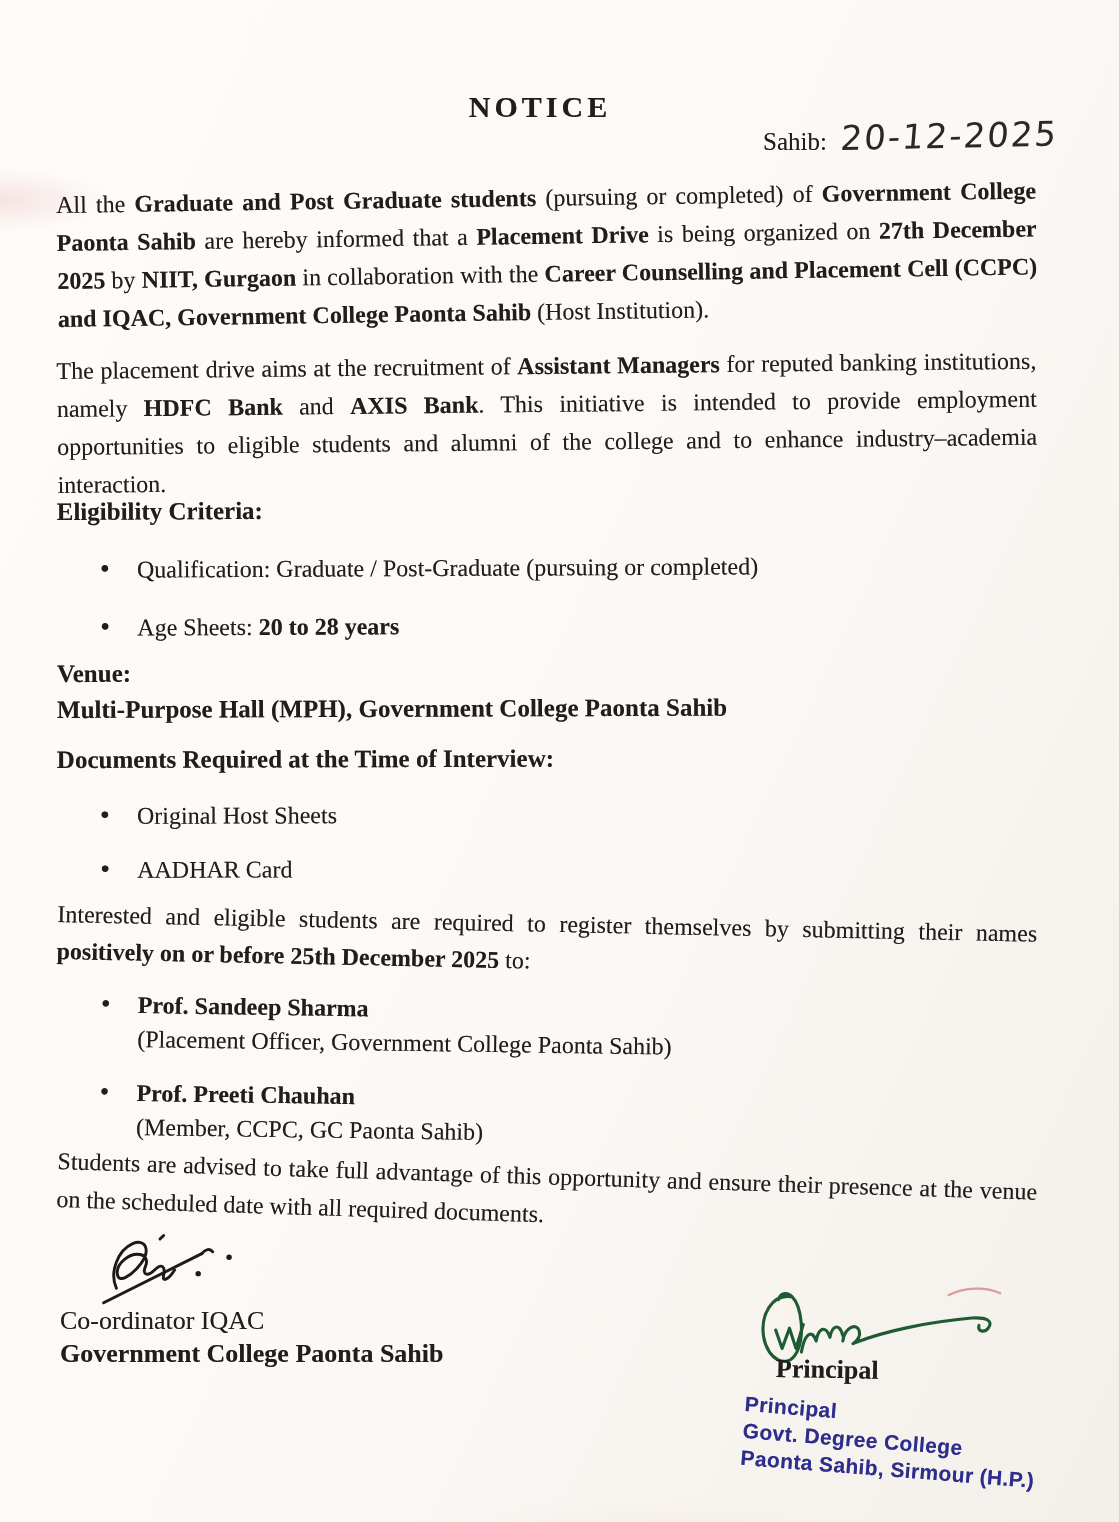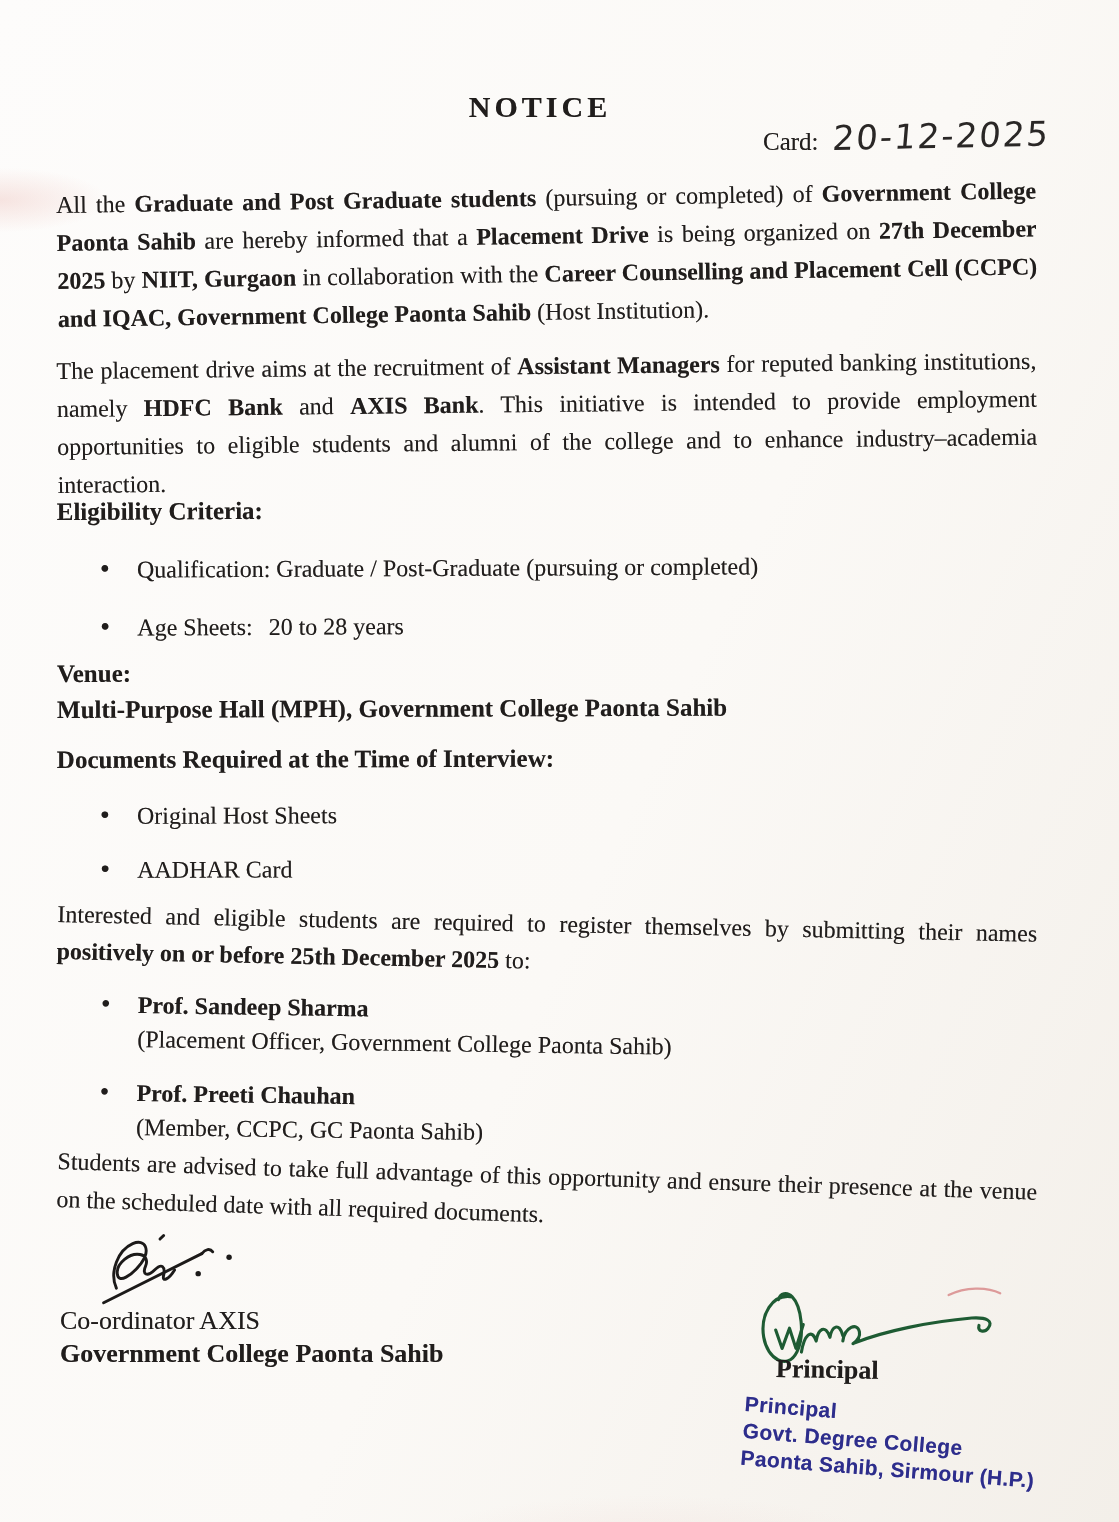--- a/index.html
+++ b/index.html
@@ -58,33 +58,33 @@
   svg{display:block;}
 </style>
 </head>
 <body>
 
 <div class="page">
 
   <div class="blk title ink">NOTICE</div>
 
   <div class="blk date-row">
-    <span class="date-label ink">Card:</span>
+    <span class="date-label ink">Sahib:</span>
     <span class="date-value">20-12-2025</span>
   </div>
 
   <div class="blk para p1 ink"><span>All the </span><span style="font-weight: bold;">Graduate and Post Graduate students</span><span> (pursuing or completed) of </span><span style="font-weight: bold;">Government College Paonta Sahib</span><span> are hereby informed that a </span><span style="font-weight: bold;">Placement Drive</span><span> is being organized on </span><span style="font-weight: bold;">27th December 2025</span><span> by </span><span style="font-weight: bold;">NIIT, Gurgaon</span><span> in collaboration with the </span><span style="font-weight: bold;">Career Counselling and Placement Cell (CCPC) and IQAC, Government College Paonta Sahib</span><span> (Host Institution).</span></div>
 
   <div class="blk para p2 ink"><span>The placement drive aims at the recruitment of </span><span style="font-weight: bold;">Assistant Managers</span><span> for reputed banking institutions, namely </span><span style="font-weight: bold;">HDFC Bank</span><span> and </span><span style="font-weight: bold;">AXIS Bank</span><span>. This initiative is intended to provide employment opportunities to eligible students and alumni of the college and to enhance industry–academia interaction.</span></div>
 
   <div class="blk section elig">
     <div class="sec-heading ink">Eligibility Criteria:</div>
     <ul class="blist">
       <li class="ink"><span>Qualification: Graduate / Post-Graduate (pursuing or completed)</span></li>
-      <li class="ink"><span>Age Sheets: </span><span style="font-weight: normal; margin-left: 10px;">20 to 28 years</span></li>
+      <li class="ink"><span>Age Sheets: </span><span style="font-weight: bold;">20 to 28 years</span></li>
     </ul>
   </div>
 
   <div class="blk section venue">
     <div class="sec-heading ink">Venue:</div>
     <div class="venue-line ink">Multi-Purpose Hall (MPH), Government College Paonta Sahib</div>
   </div>
 
   <div class="blk section docs">
     <div class="sec-heading ink">Documents Required at the Time of Interview:</div>
@@ -117,21 +117,21 @@
       <path d="M12,80 L120,26"></path>
       <path d="M120,26 C124,21 129,20 132,24"></path>
       <path d="M74,10 L78,6"></path>
     </g>
     <g fill="#1c1a19">
       <circle cx="116" cy="48" r="3"></circle>
       <circle cx="150" cy="30" r="3"></circle>
     </g>
   </svg>
 
-  <div class="blk coord1 ink">Co-ordinator AXIS</div>
+  <div class="blk coord1 ink">Co-ordinator IQAC</div>
   <div class="blk coord2 ink">Government College Paonta Sahib</div>
 
   <svg class="blk sig-right" viewBox="0 0 310 100">
     <g fill="none" stroke="#1e5b33" stroke-width="3.4" stroke-linecap="round" stroke-linejoin="round">
       <path d="M52,14 C30,10 17,34 21,58 C25,82 47,94 57,74 C66,56 62,24 52,14 C46,8 39,10 37,17"></path>
       <path d="M34,50 L41,70 L49,48 L56,70 L64,44"></path>
       <path d="M62,74 C65,56 73,47 78,62 C80,49 88,43 93,58 C95,46 103,41 107,56"></path>
       <path d="M107,62 C109,47 123,41 125,52 C127,62 113,67 120,64 C152,51 202,41 247,37 C263,36 271,40 265,48 C261,53 253,52 255,45"></path>
     </g>
     <path d="M222,12 C240,3 264,3 278,10" fill="none" stroke="#d88b8b" stroke-width="2.6" stroke-linecap="round" opacity="0.85"></path>

